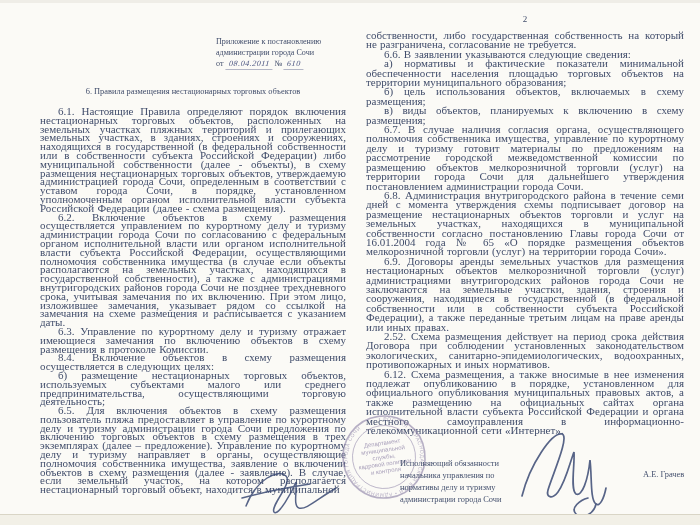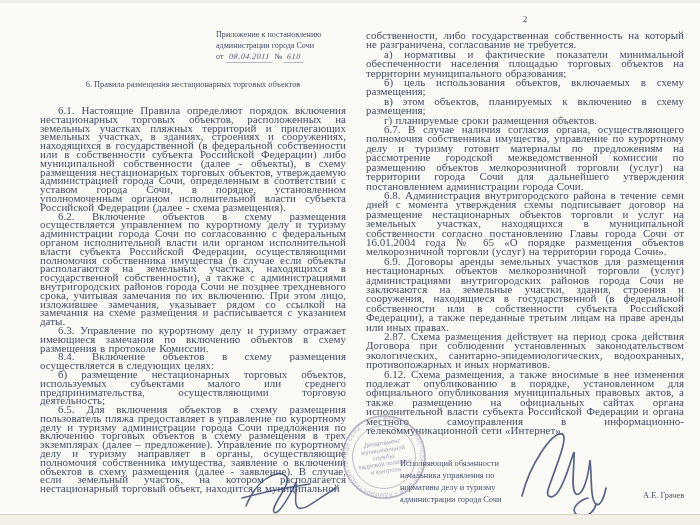--- a/index.html
+++ b/index.html
@@ -8,46 +8,46 @@
     background:#fbfaf6;
     font-family:"Liberation Serif", serif;
     color:#414d6b;
     -webkit-font-smoothing:antialiased;
   }
   .top-shade{position:absolute;top:0;left:0;width:700px;height:3px;background:#efede7;}
   .bottom-edge{position:absolute;left:0;top:514px;width:700px;height:1px;background:#d9d5c6;}
   .bottom-strip{position:absolute;left:0;top:515px;width:700px;height:10px;background:#f2f0e7;}
 
   .col{position:absolute;text-align:justify;}
-  .col-left{left:40px;top:29px;width:306px;}
+  .col-left{left:40px;top:36px;width:306px;}
   .col-right{left:366px;top:14px;width:318px;}
 
   .annex{margin-left:176px;width:130px;font-size:8.1px;line-height:11px;text-align:left;}
   .hand{
     font-style:italic;color:#4a5480;letter-spacing:.5px;
     border-bottom:1px solid rgba(90,100,140,.45);
     padding:0 3px;display:inline-block;transform:skewX(-6deg);
   }
-  .doc-title{text-align:center;font-size:8.4px;line-height:10px;margin:17px 0 16px 0;}
+  .doc-title{text-align:center;font-size:8.4px;line-height:10px;margin:17px 0 10px 0;}
   p.para{font-size:11px;line-height:8.8px;text-indent:18px;margin:0;word-spacing:.6px;}
   .col-right p.para{line-height:9.4px;}
   p.para.cont{text-indent:0;}
   .page-num{text-align:center;font-size:9px;line-height:10px;margin-bottom:7px;}
 
   .stamp{position:absolute;left:334px;top:407px;width:100px;height:100px;opacity:.85;}
   .sig{position:absolute;}
   .sig-left{left:240px;top:462px;width:104px;height:62px;}
   .sig-right{left:508px;top:418px;width:118px;height:104px;}
 
   .sign-block{
     position:absolute;left:400px;top:458px;width:170px;
     font-size:8.4px;line-height:12px;text-align:left;color:#44506e;
   }
   .sign-name{
-    position:absolute;left:643px;top:491px;font-size:8.4px;color:#44506e;
+    position:absolute;left:643px;top:470px;font-size:8.4px;color:#44506e;
   }
 </style>
 </head>
 <body>
 
 <div class="scan">
   <div class="top-shade"></div>
 
   <div class="col col-left">
     <div class="annex">
@@ -60,28 +60,28 @@
     <p class="para">6.2. Включение объектов в схему размещения осуществляется управлением по курортному делу и туризму администрации города Сочи по согласованию с федеральным органом исполнительной власти или органом исполнительной власти субъекта Российской Федерации, осуществляющими полномочия собственника имущества (в случае если объекты  располагаются на земельных участках, находящихся в государственной собственности), а также с администрациями внутригородских районов города Сочи не позднее трехдневного срока, учитывая  замечания по их включению. При этом лицо, изложившее замечания, указывает рядом со ссылкой на замечания на схеме размещения и расписывается с указанием даты.</p>
     <p class="para">6.3. Управление по курортному делу и туризму отражает имеющиеся замечания по включению объектов в схему размещения в протоколе Комиссии.</p>
     <p class="para">8.4. Включение объектов в схему размещения осуществляется в следующих целях:</p>
     <p class="para">б) размещение нестационарных торговых объектов, используемых субъектами малого или среднего предпринимательства, осуществляющими торговую деятельность;</p>
     <p class="para">6.5. Для включения объектов в схему размещения пользователь пляжа предоставляет в управление по курортному делу и туризму администрации города Сочи предложения по включению торговых объектов в схему размещения в трех экземплярах (далее – предложение). Управление по курортному делу и туризму направляет в органы, осуществляющие полномочия собственника имущества, заявление о включении объектов в схему размещения (далее - заявление). В случае, если земельный участок, на котором располагается нестационарный торговый объект, находится в муниципальной</p>
   </div>
 
   <div class="col col-right">
     <div class="page-num">2</div>
     <p class="para cont">собственности, либо государственная собственность  на  который  не разграничена, согласование не требуется.</p>
+    <p class="para">6.6. В заявлении указываются следующие сведения:</p>
     <p class="para">а) нормативы и фактические показатели минимальной обеспеченности населения площадью торговых объектов на территории муниципального образования;</p>
     <p class="para">б) цель использования объектов, включаемых в схему размещения;</p>
-    <p class="para">в) этом объектов, планируемых к включению в схему размещения;</p>
-    <p class="para">г) планируемые сроки размещения объектов.</p>
+    <p class="para">в) виды объектов, планируемых к включению в схему размещения;</p>
     <p class="para">6.7. В случае наличия согласия органа, осуществляющего полномочия собственника имущества, управление по курортному делу и туризму готовит материалы по предложениям на рассмотрение городской межведомственной комиссии по размещению объектов мелкорозничной торговли (услуг) на территории города Сочи для дальнейшего утверждения постановлением администрации города Сочи.</p>
     <p class="para">6.8. Администрация внутригородского района в течение семи дней с момента утверждения схемы подписывает договор на размещение нестационарных объектов торговли и услуг на земельных участках, находящихся в муниципальной собственности согласно постановлению Главы города Сочи от  16.01.2004 года № 65 «О порядке размещения объектов мелкорозничной торговли (услуг) на территории города Сочи».</p>
     <p class="para">6.9. Договоры аренды земельных участков для размещения нестационарных объектов мелкорозничной торговли (услуг) администрациями внутригородских районов города Сочи не заключаются на земельные участки, здания, строения и сооружения, находящиеся в государственной (в федеральной собственности или в собственности субъекта Российской Федерации), а также переданные третьим лицам на праве аренды или иных правах.</p>
-    <p class="para">2.87. Схема размещения действует на период срока действия Договора при соблюдении установленных законодательством экологических, санитарно-эпидемиологических, водоохранных, противопожарных и иных нормативов.</p>
+    <p class="para">2.52. Схема размещения действует на период срока действия Договора при соблюдении установленных законодательством экологических, санитарно-эпидемиологических, водоохранных, противопожарных и иных нормативов.</p>
     <p class="para">6.12. Схема размещения, а также вносимые в нее изменения подлежат опубликованию в порядке, установленном для официального опубликования муниципальных правовых актов, а также размещению на официальных сайтах органа исполнительной власти субъекта Российской Федерации и органа местного самоуправления в информационно-телекоммуникационной сети «Интернет».</p>
   </div>
 
   <svg class="sig sig-left" viewBox="0 0 104 62">
     <g fill="none" stroke="#3b4a74" stroke-width="1.5" stroke-linecap="round" opacity="0.85">
       <path d="M6,44 C16,18 38,6 46,14 C53,21 30,44 34,50 C38,55 52,30 56,20 C57,30 53,44 59,46 C66,48 76,38 96,26"></path>
       <path d="M2,36 C24,30 44,26 70,22"></path>
     </g>
   </svg>
 

